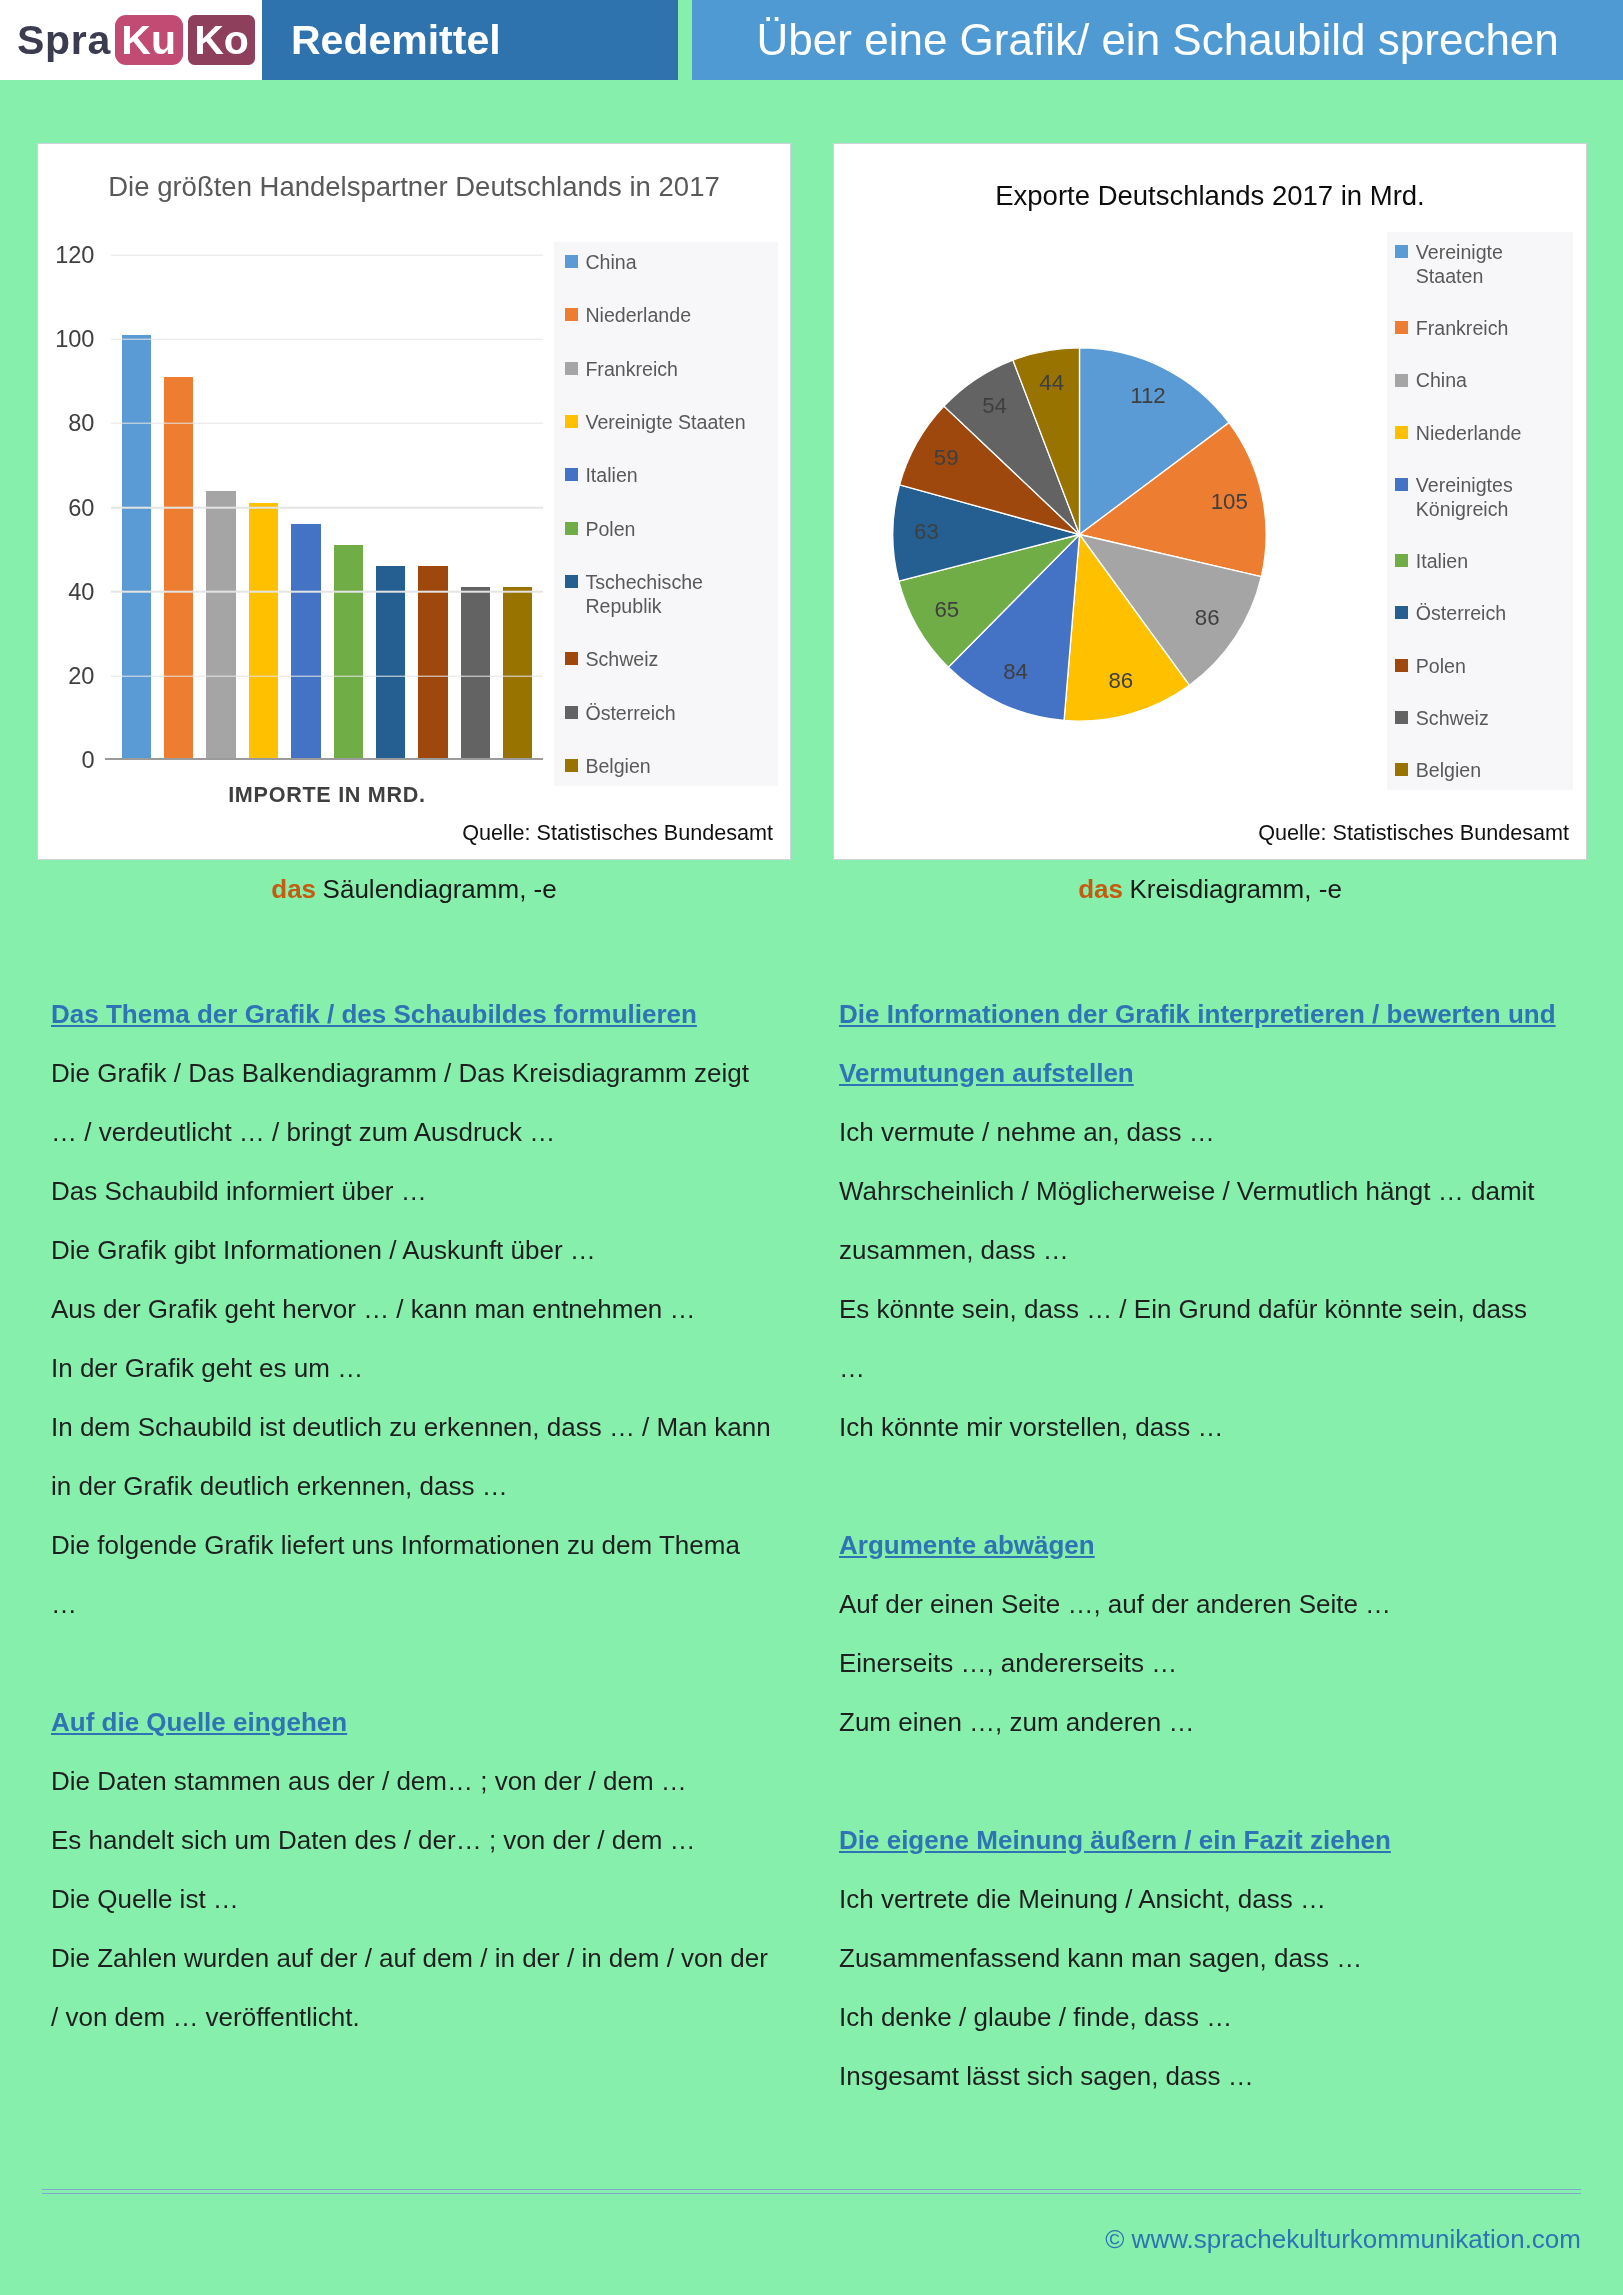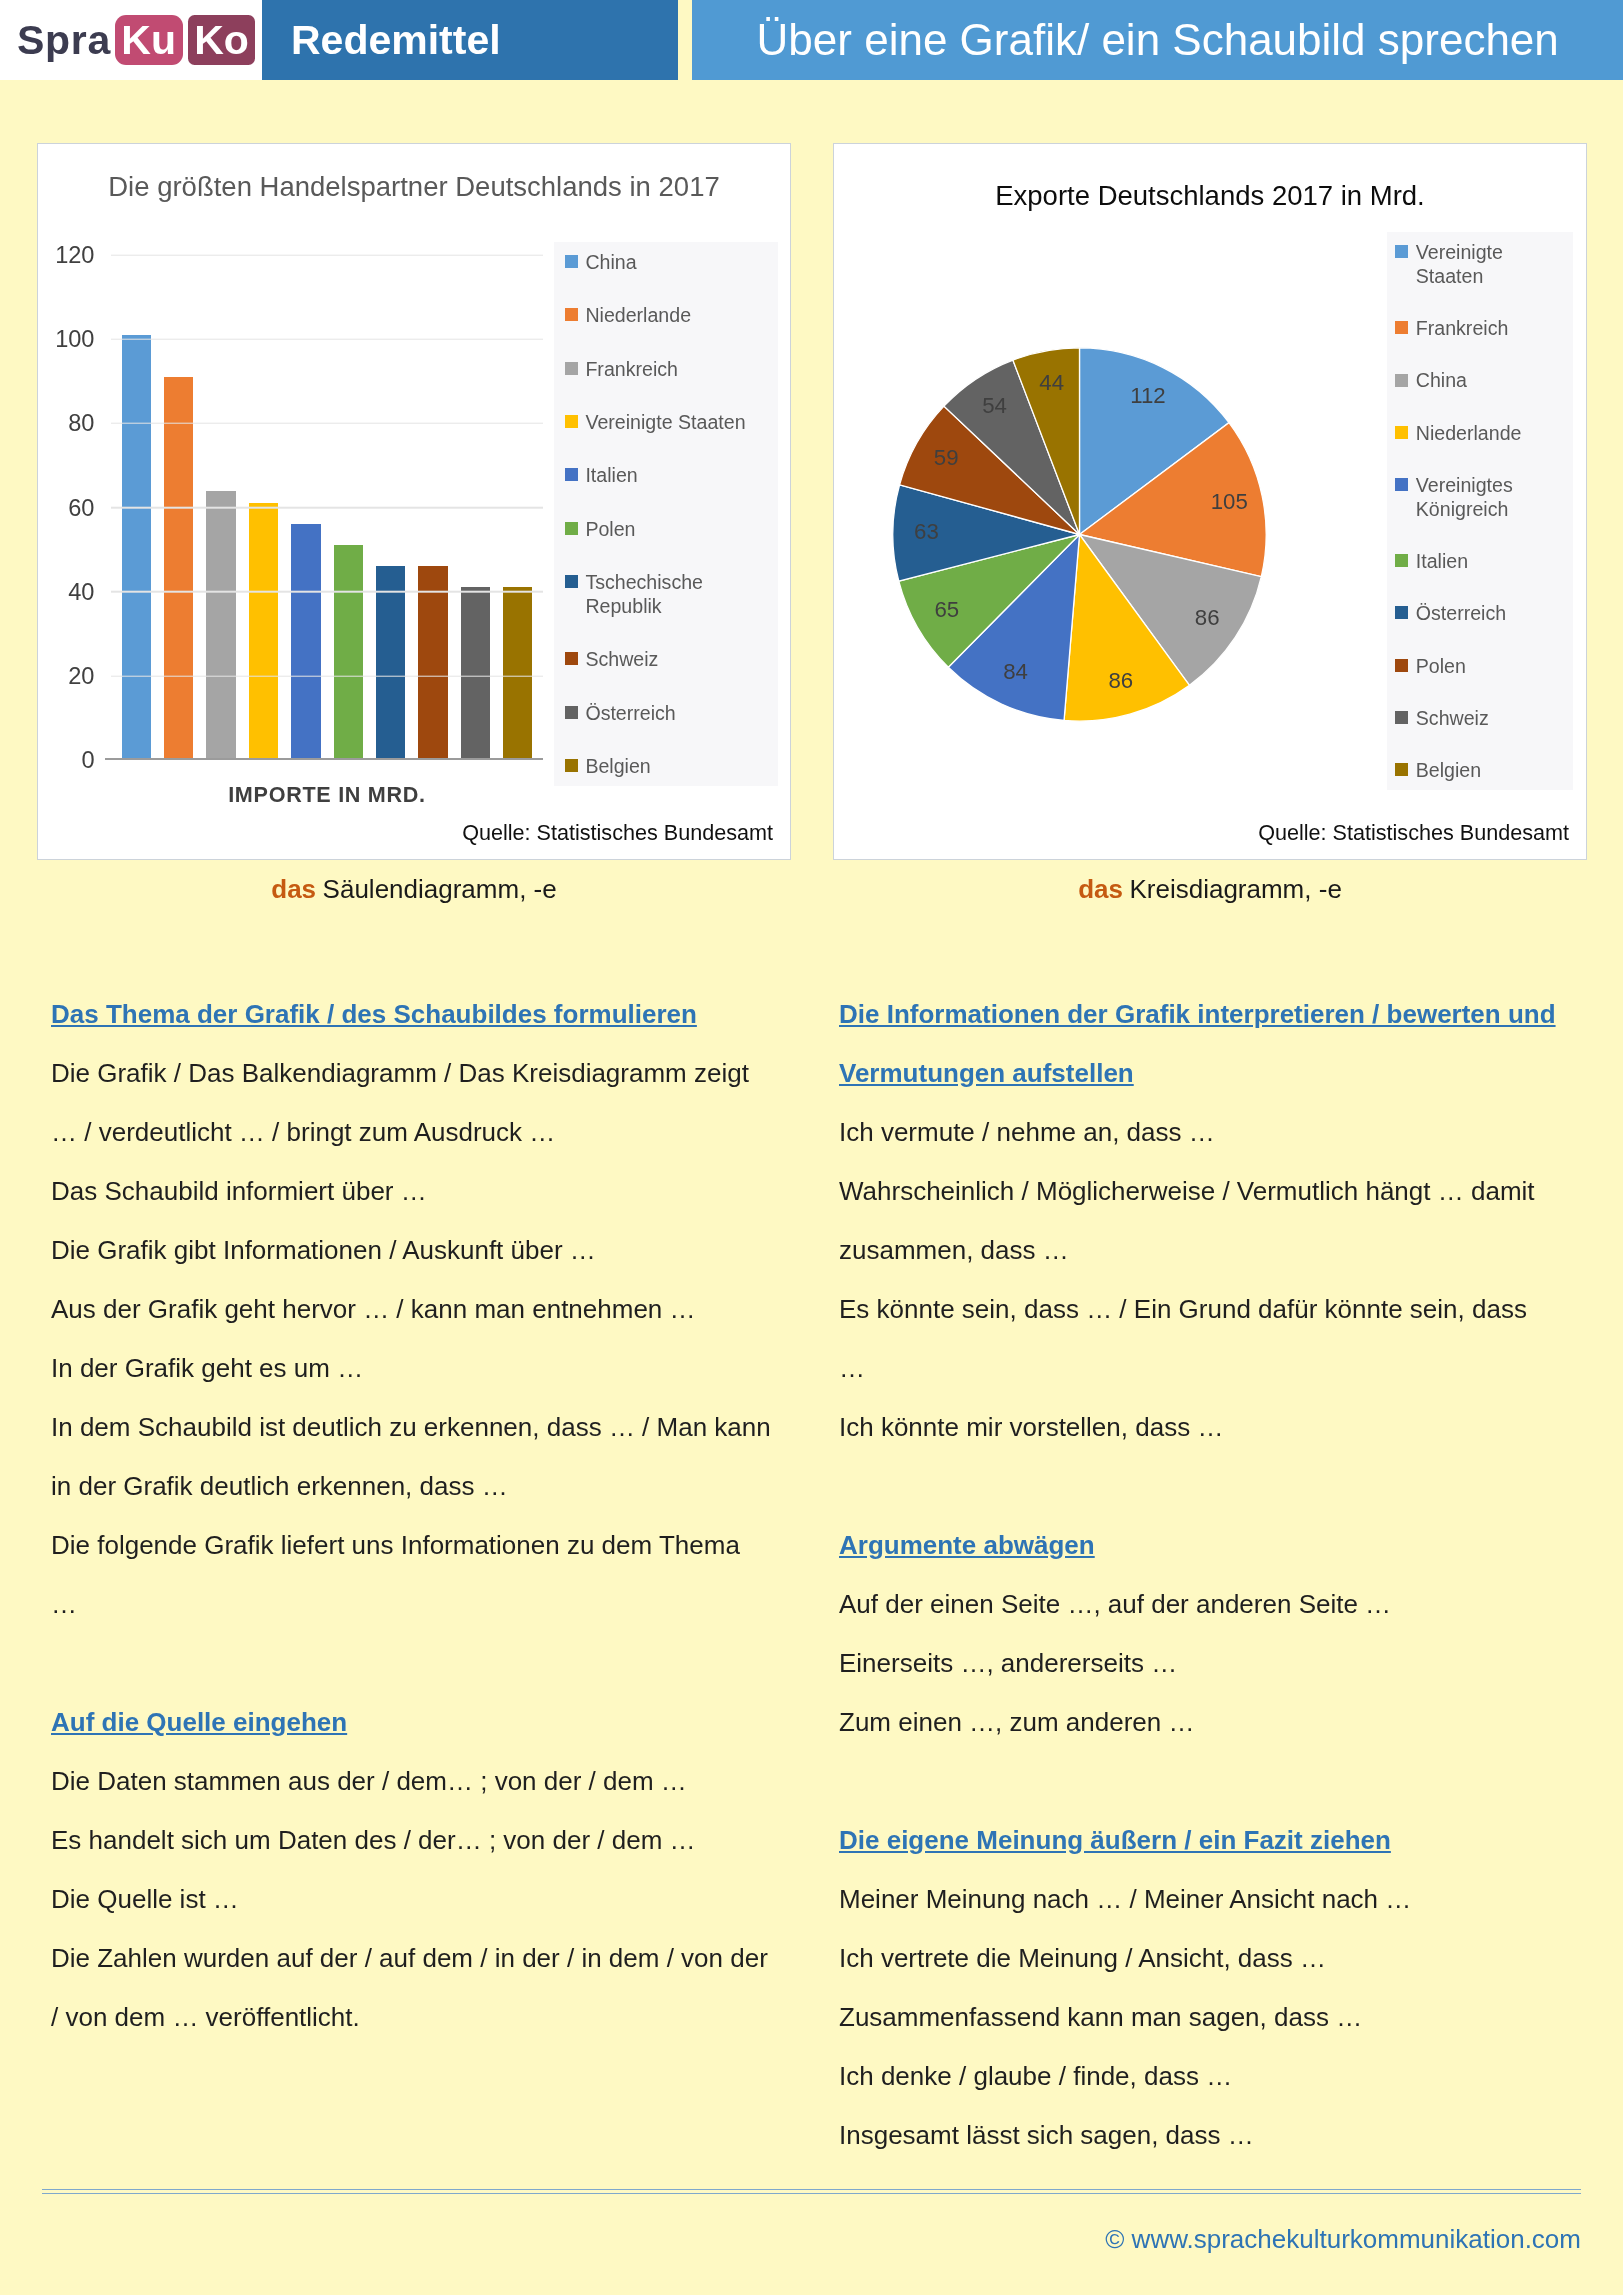--- a/index.html
+++ b/index.html
@@ -1,18 +1,18 @@
 <!DOCTYPE html>
 <html style="font-size:10.5px"><head>
 <meta charset="utf-8">
 <style>
   * { box-sizing: border-box; }
   html,body { margin:0; padding:0; background:#ffffff; }
   body { font-family: "Liberation Sans", "DejaVu Sans", sans-serif; }
-  .page { position:relative; width:1623px; height:2295px; background:#fef9c3; overflow:hidden; }
+  .page { position:relative; width:1623px; height:2295px; background:#86efac; overflow:hidden; }
 
   
   .topbar { position:absolute; top:0; left:0; width:1623px; height:80px; display:flex; }
   .logo { width:262px; background:#ffffff; display:flex; align-items:center; padding-left:17px; gap:3.9px;
           font-size:41px; font-weight:bold; }
   .logo-spra { color:#3c3c50; letter-spacing:0.7px; }
   .logo-ku { background:#c14b72; color:#fff; padding:1.3px 6.5px; border-radius:11px; }
   .logo-ko { background:#8d3f5c; color:#fff; padding:1.3px 6.5px; border-radius:6.5px; margin-left:1.3px; }
   .band-dark { width:416px; background:#2e73ad; color:#fff; display:flex; align-items:center;
                padding-left:29px; font-size:41px; font-weight:700; }
@@ -276,21 +276,20 @@
         <p class="line">Ich könnte mir vorstellen, dass …</p>
       </section>
       <section class="section">
         <h2 class="section-heading">Argumente abwägen</h2>
         <p class="line">Auf der einen Seite …, auf der anderen Seite …</p>
         <p class="line">Einerseits …, andererseits …</p>
         <p class="line">Zum einen …, zum anderen …</p>
       </section>
       <section class="section">
         <h2 class="section-heading">Die eigene Meinung äußern / ein Fazit ziehen</h2>
-        <p class="line">Meiner Meinung nach … / Meiner Ansicht nach …</p>
         <p class="line">Ich vertrete die Meinung / Ansicht, dass …</p>
         <p class="line">Zusammenfassend kann man sagen, dass …</p>
         <p class="line">Ich denke / glaube / finde, dass …</p>
         <p class="line">Insgesamt lässt sich sagen, dass …</p>
       </section>
     </div>
 
   </main>
 
   <div class="footer-rule"></div>

